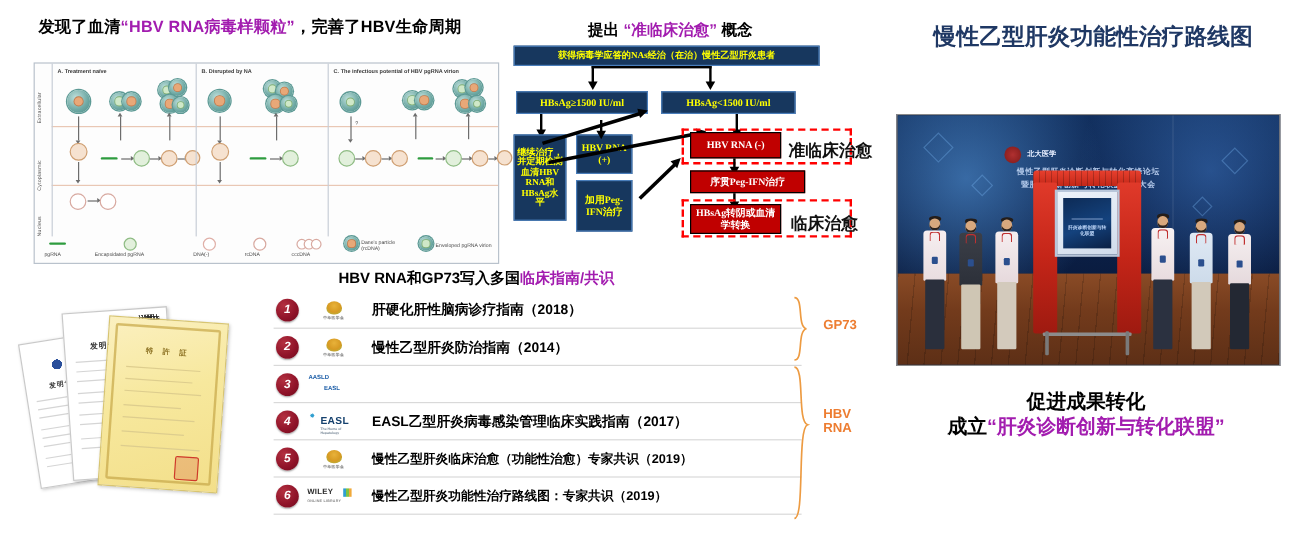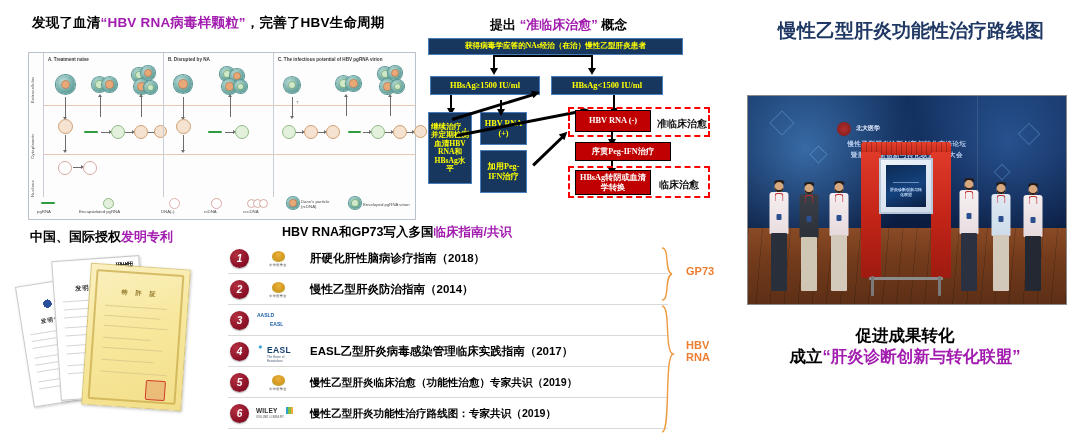--- a/index.html
+++ b/index.html
@@ -97,21 +97,21 @@
     background:#c00000;border:1.6px solid #000;
     color:#fff;font-weight:bold;text-align:center;
     display:flex;align-items:center;justify-content:center;
     line-height:1.12;font-size:8.5px;padding:1px 2px;
   }
   .dashbox{
     position:absolute;box-sizing:border-box;
     border:2px dashed #ff0000;background:transparent;
   }
   .dlabel{
-    position:absolute;font-size:10px;font-weight:bold;color:#111;
+    position:absolute;font-size:14px;font-weight:bold;color:#111;
     white-space:nowrap;
   }
   .fcarrow{position:absolute;background:#000;}
   .fcarrow.v{width:2.4px;}
   .fcarrow.v::after{
     content:"";position:absolute;left:-3.3px;bottom:-6px;
     border-top:7px solid #000;border-left:4.5px solid transparent;border-right:4.5px solid transparent;
   }
   .fcarrow.h{height:2.4px;}
   .diag{position:absolute;transform-origin:0 50%;height:2.6px;background:#000;}
@@ -451,23 +451,20 @@
 
     <div class="rbox" style="left:150px;top:104px;width:96px;height:19px;font-size:8.2px;">序贯Peg-IFN治疗</div>
 
     <div class="fcarrow v" style="left:186px;top:123px;height:8px;"></div>
 
     <div class="dashbox" style="left:143px;top:128px;width:142px;height:32px;"></div>
     <div class="rbox" style="left:150px;top:132px;width:76px;height:25px;font-size:8.2px;">HBsAg转阴或血清学转换</div>
     <div class="dlabel" style="left:234px;top:140px;">临床治愈</div>
   </div>
 
-  <div class="abs" id="pat-heading">
-    <span>中国、国际授权</span><span class="red">发明专利</span>
-  </div>
 
   <div class="abs" id="pat-stack">
 
     <div class="cert" style="left:0px;top:28px;width:78px;height:120px;transform:rotate(-9deg);">
       <div class="cert-emblem" style="left:22px;top:14px;width:13px;height:13px;"></div>
       <div class="cert-ttl" style="top:34px;">发明专利证书</div>
       <div class="cert-line" style="left:7px;top:48px;width:54px;"></div>
       <div class="cert-line" style="left:7px;top:55px;width:60px;"></div>
       <div class="cert-line" style="left:7px;top:62px;width:44px;"></div>
       <div class="cert-line" style="left:7px;top:72px;width:62px;"></div>

